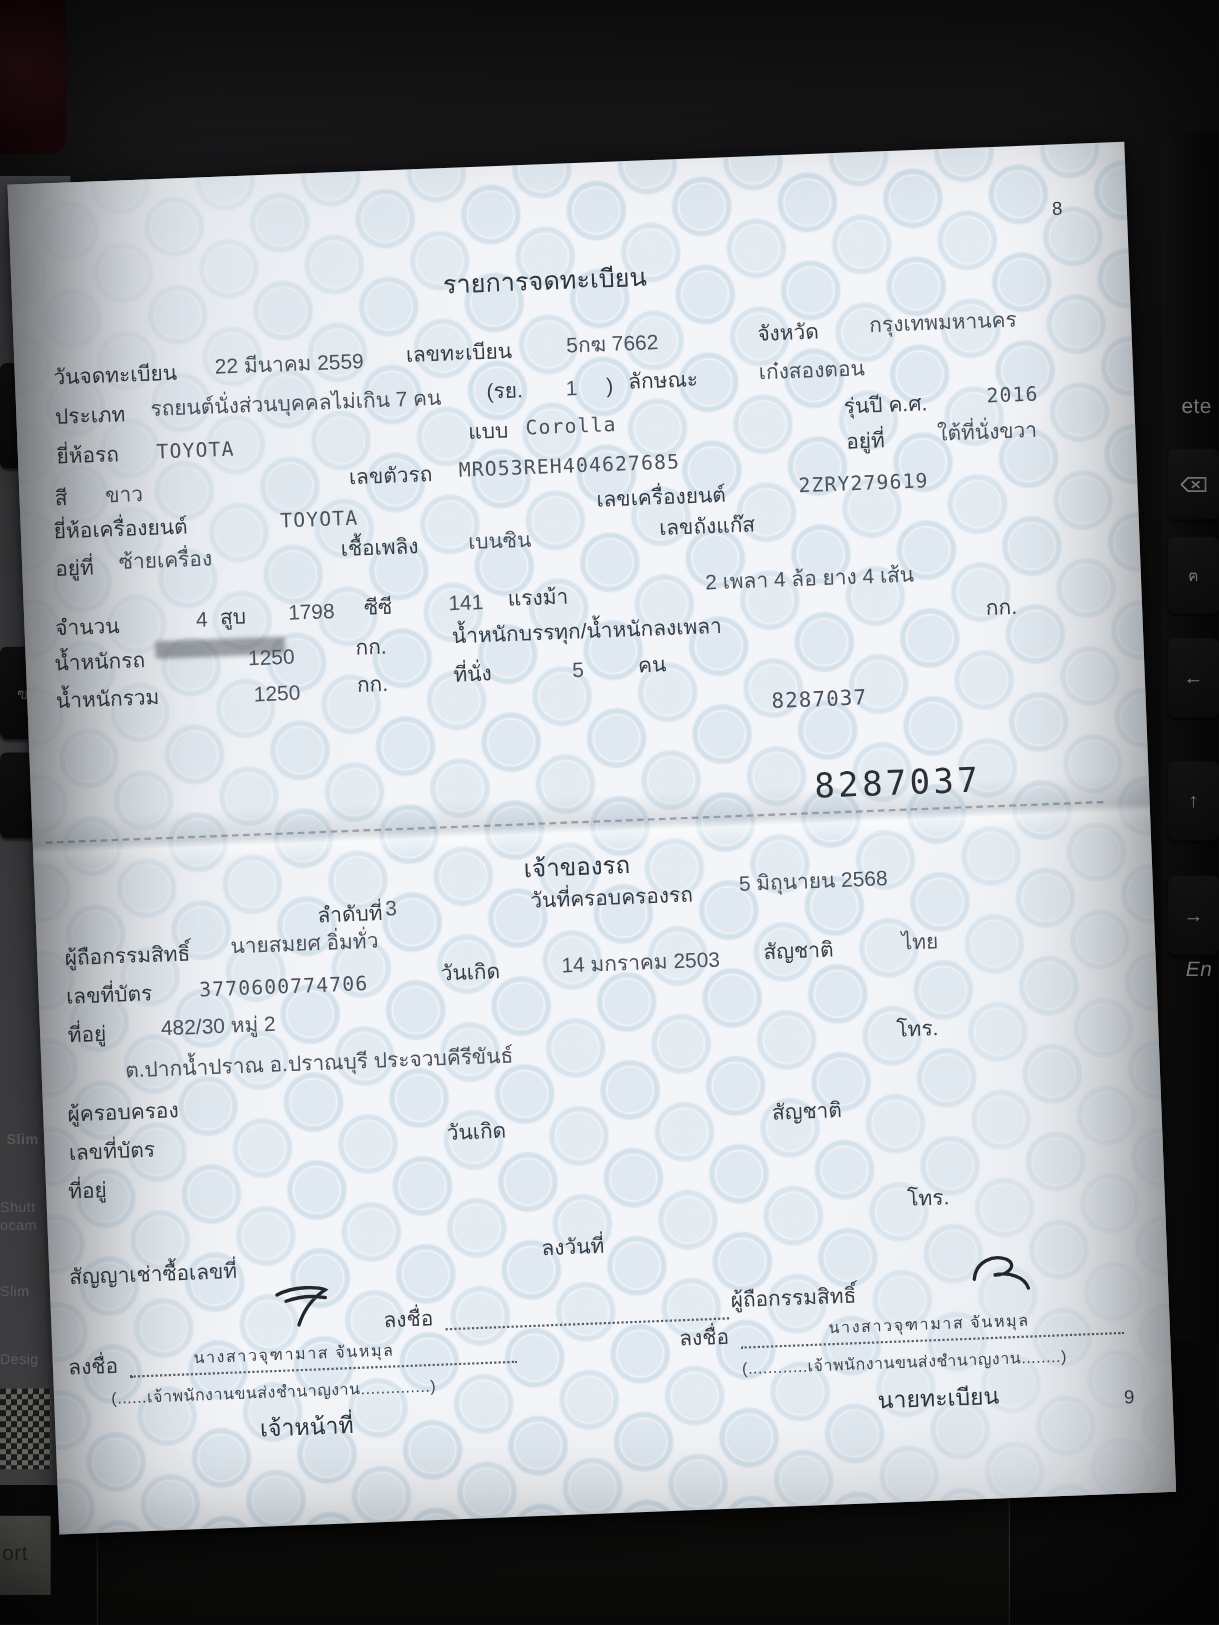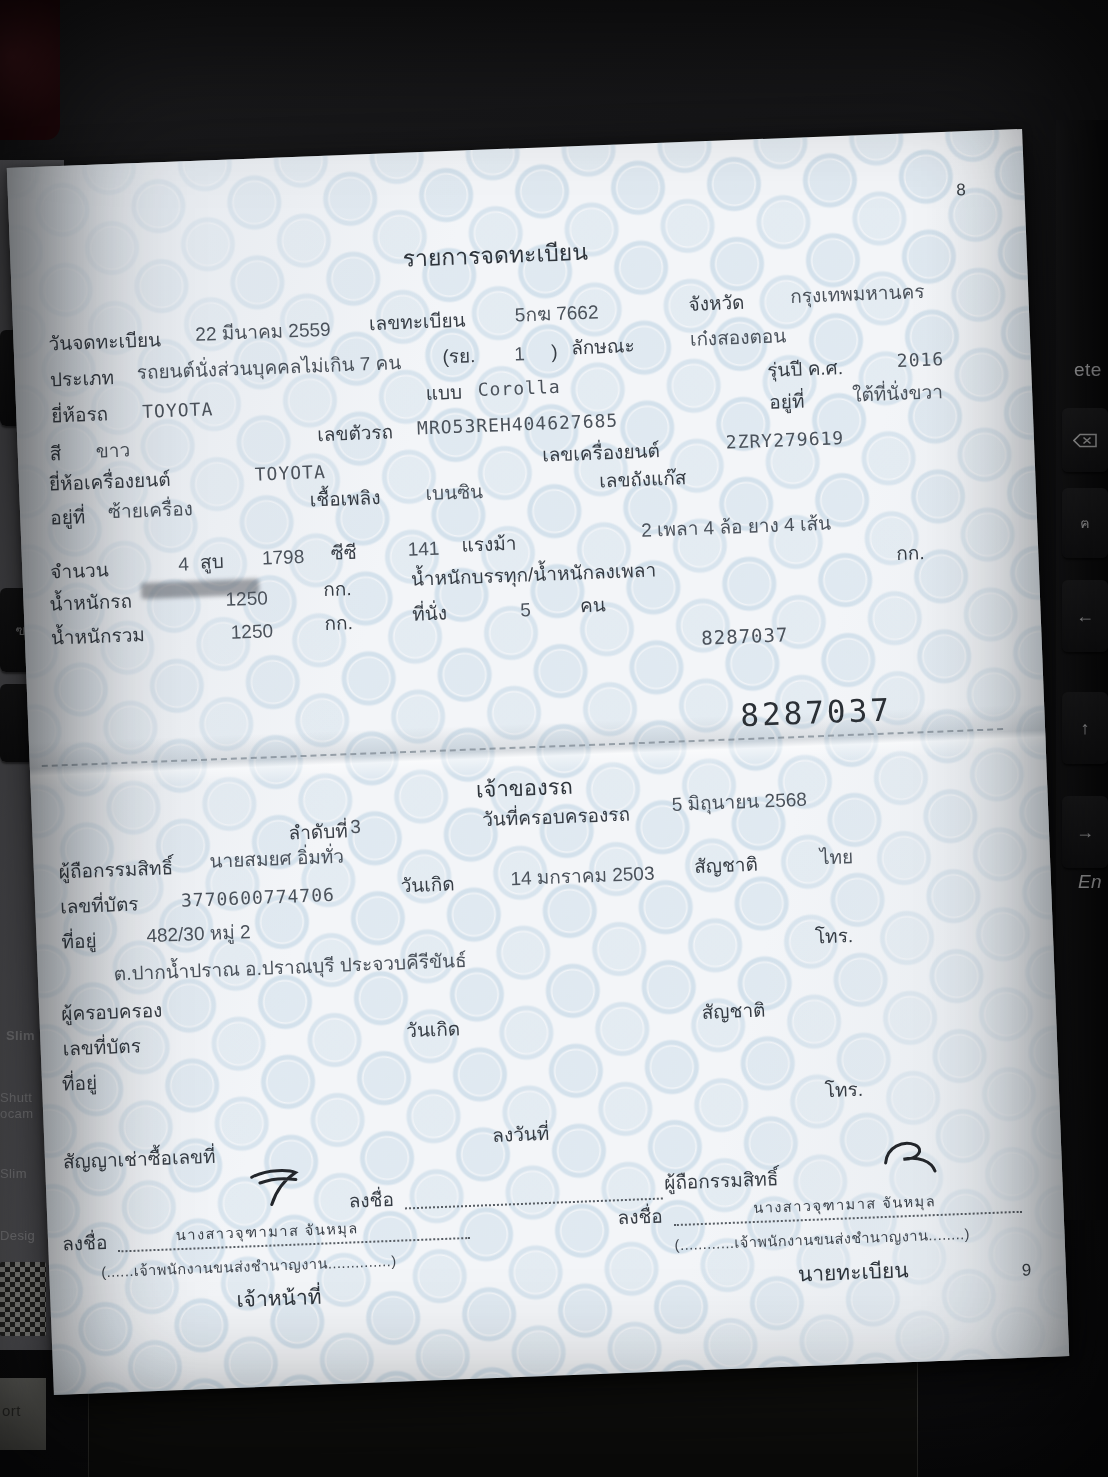--- a/index.html
+++ b/index.html
@@ -86,21 +86,21 @@
   </div>
   <div class="t sticker-txt" style="left:1078px;top:872px;font-style:italic;color:#d8d8da;">En</div>
 
   <div class="sticker-txt" style="left:6px;top:1028px;font-weight:bold;">Slim</div>
   <div class="sticker-txt" style="left:0;top:1090px;">Shutt</div>
   <div class="sticker-txt" style="left:0;top:1106px;">ocam</div>
   <div class="sticker-txt" style="left:0;top:1166px;">Slim</div>
   <div class="sticker-txt" style="left:0;top:1228px;">Desig</div>
   <div class="qr"></div>
   <div class="ort-sticker"></div>
-  <div class="sticker-txt" style="left:2px;top:1402px;color:#3e3e3a;font-size:15px;">ort</div>
+  <div class="sticker-txt" style="left:2px;top:1402px;color:#3e3e3a;font-size:19px;">ort</div>
   <div class="touchpad"></div>
 
   <div class="paper">
     <div class="fold-shadow"></div>
 
     <div class="t pageno" style="left:948px;top:50px;">8</div>
     <div class="t big" style="left:392px;top:94px;">รายการจดทะเบียน</div>
 
     <div class="t pre" style="left:35px;top:168px;">วันจดทะเบียน</div>
     <div class="t typed" style="left:182px;top:164px;">22 มีนาคม 2559</div>

